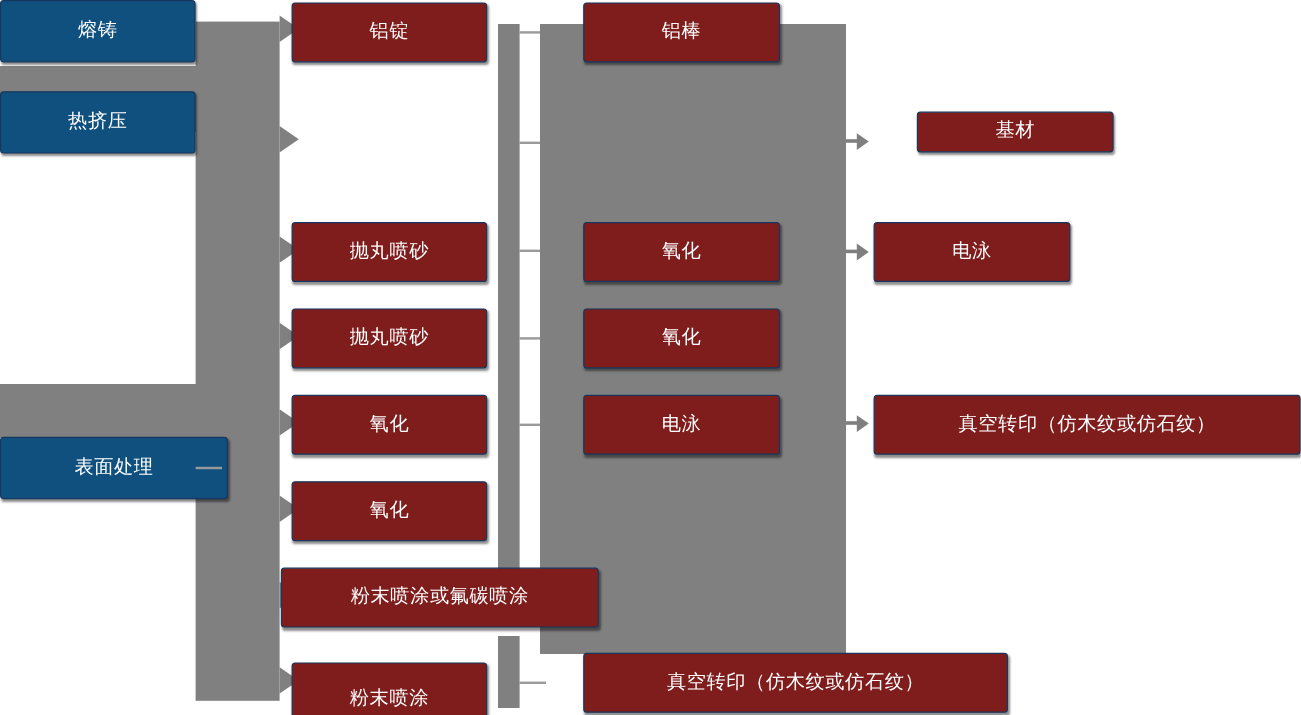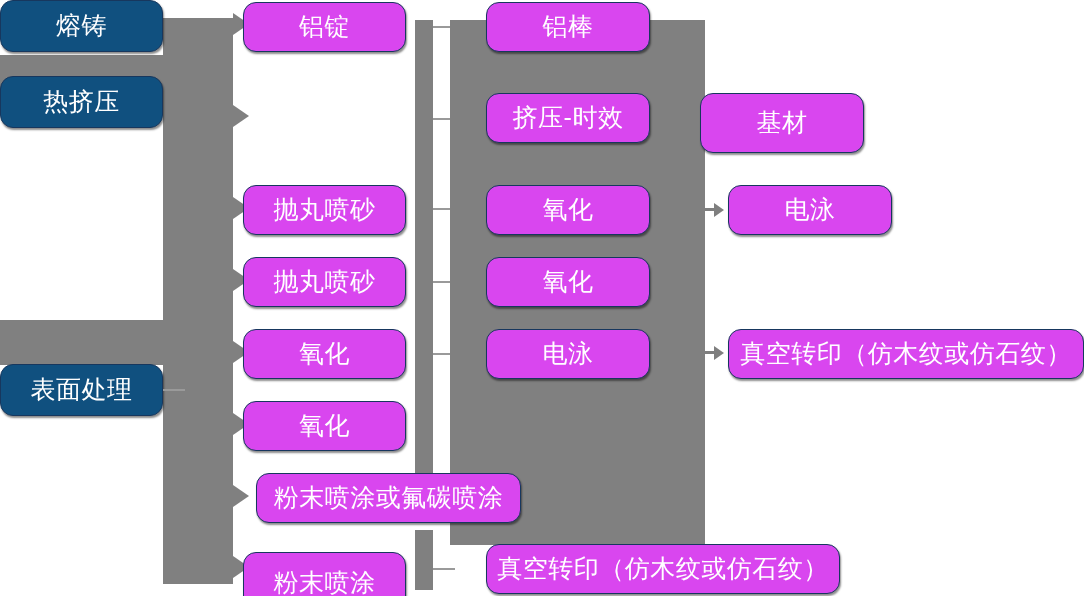--- a/index.html
+++ b/index.html
@@ -10,28 +10,28 @@
   .gray{position:absolute;background:#808080;}
   .gray-arrow{position:absolute;width:0;height:0;border-style:solid;}
 
   
   .node{
     position:absolute;
     box-sizing:border-box;
     display:flex;align-items:center;justify-content:center;
     color:#ffffff;
     border:1px solid #17375e;
-    border-radius:13px;
-    font-size:25px;
+    border-radius:3px;
+    font-size:16px;
     line-height:1.1;
     white-space:nowrap;
     letter-spacing:0.5px;
     box-shadow:1px 2px 2px rgba(0,0,0,0.45);
   }
-  .node.primary{background:#d946ef;}
+  .node.primary{background:#7f1d1d;}
   .node.dark{background:#10507f;}
   .node .lbl{pointer-events:none;}
 
   
   .tip{position:absolute;width:0;height:0;
        border-top:7px solid transparent;
        border-bottom:7px solid transparent;
        border-left:10px solid #7f7f7f;}
   .tip-stem{position:absolute;height:3px;background:#7f7f7f;}
   
@@ -80,68 +80,65 @@
   <div class="tip" style="left:714px;top:203px;"></div>
   <div class="tip-stem" style="left:705px;top:351px;width:12px;"></div>
   <div class="tip" style="left:714px;top:346px;"></div>
 
   <div class="node dark" style="left:0px;top:0px;width:163px;height:52px;">
     <span class="lbl">熔铸</span>
   </div>
   <div class="node dark" style="left:0px;top:76px;width:163px;height:52px;">
     <span class="lbl">热挤压</span>
   </div>
-  <div class="node dark" style="left:0px;top:364px;width:163px;height:52px;">
+  <div class="node dark" style="left:0px;top:364px;width:190px;height:52px;">
     <span class="lbl">表面处理</span>
   </div>
 
   <div class="tick" style="left:163px;top:389px;width:22px;"></div>
 
   <div class="node primary" style="left:243px;top:2px;width:163px;height:50px;">
     <span class="lbl">铝锭</span>
   </div>
   <div class="node primary" style="left:243px;top:185px;width:163px;height:50px;">
     <span class="lbl">抛丸喷砂</span>
   </div>
   <div class="node primary" style="left:243px;top:257px;width:163px;height:50px;">
     <span class="lbl">抛丸喷砂</span>
   </div>
   <div class="node primary" style="left:243px;top:329px;width:163px;height:50px;">
     <span class="lbl">氧化</span>
   </div>
   <div class="node primary" style="left:243px;top:401px;width:163px;height:50px;">
     <span class="lbl">氧化</span>
   </div>
-  <div class="node primary" style="left:256px;top:473px;width:265px;height:50px;">
+  <div class="node primary" style="left:234px;top:473px;width:265px;height:50px;">
     <span class="lbl">粉末喷涂或氟碳喷涂</span>
   </div>
   <div class="node primary" style="left:243px;top:552px;width:163px;height:62px;">
     <span class="lbl">粉末喷涂</span>
   </div>
 
   <div class="node primary" style="left:486px;top:2px;width:164px;height:50px;align-items:center;">
     <span class="lbl">铝棒</span>
-  </div>
-  <div class="node primary" style="left:486px;top:93px;width:164px;height:50px;">
-    <span class="lbl">挤压-时效</span>
   </div>
   <div class="node primary" style="left:486px;top:185px;width:164px;height:50px;">
     <span class="lbl">氧化</span>
   </div>
   <div class="node primary" style="left:486px;top:257px;width:164px;height:50px;">
     <span class="lbl">氧化</span>
   </div>
   <div class="node primary" style="left:486px;top:329px;width:164px;height:50px;">
     <span class="lbl">电泳</span>
   </div>
   <div class="node primary" style="left:486px;top:544px;width:354px;height:50px;">
     <span class="lbl">真空转印（仿木纹或仿石纹）</span>
   </div>
 
-  <div class="node primary" style="left:700px;top:93px;width:164px;height:60px;">
+  <div class="node primary" style="left:764px;top:93px;width:164px;height:34px;font-family:Liberation Mono, monospace;">
     <span class="lbl">基材</span>
   </div>
   <div class="node primary" style="left:728px;top:185px;width:164px;height:50px;">
     <span class="lbl">电泳</span>
   </div>
   <div class="node primary" style="left:728px;top:329px;width:356px;height:50px;">
     <span class="lbl">真空转印（仿木纹或仿石纹）</span>
   </div>
 
 </div>

